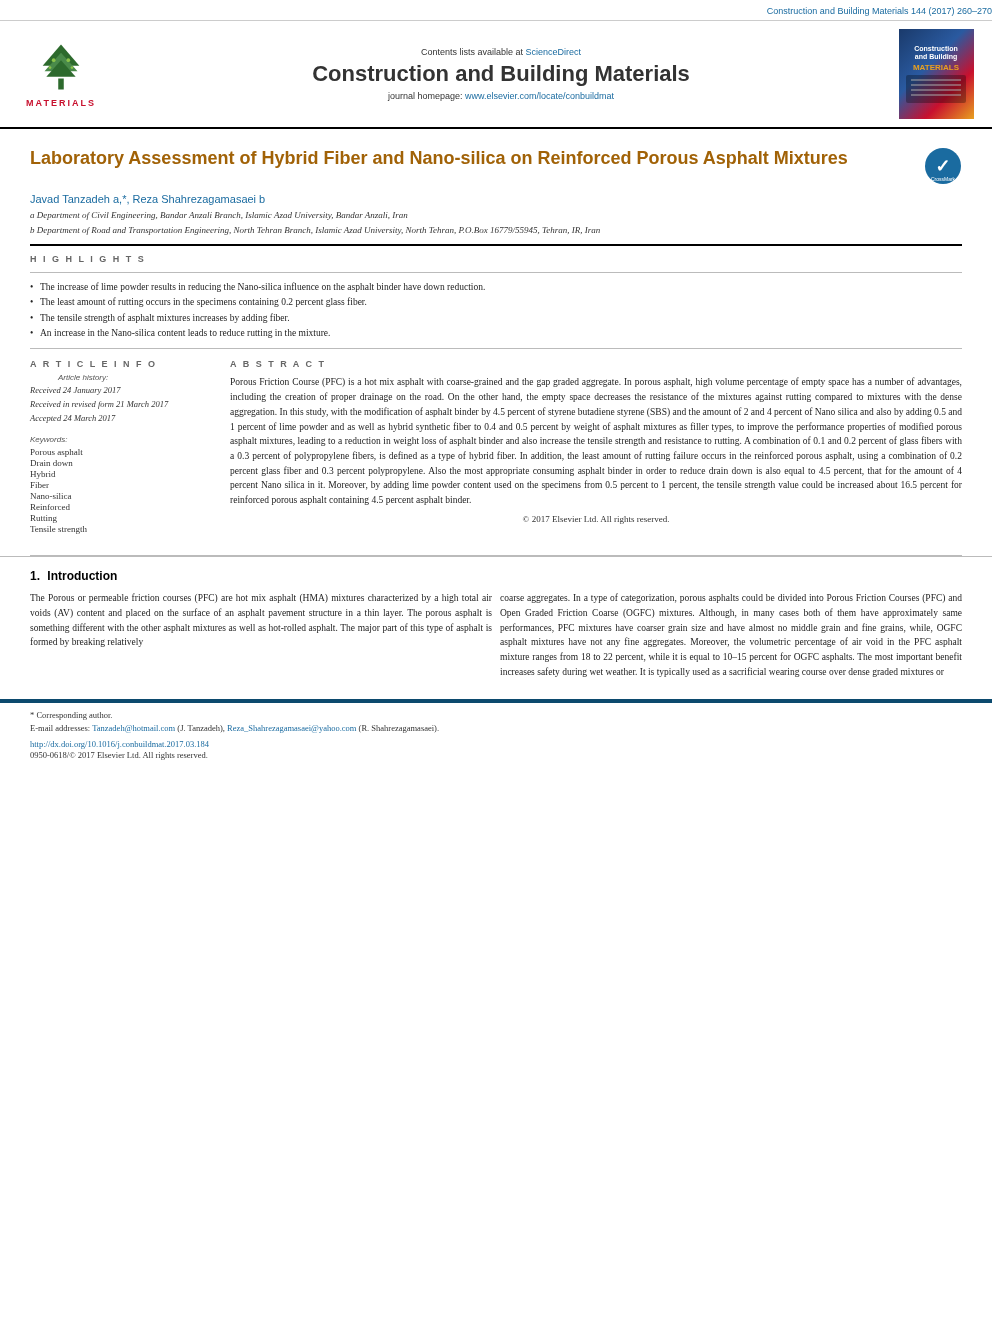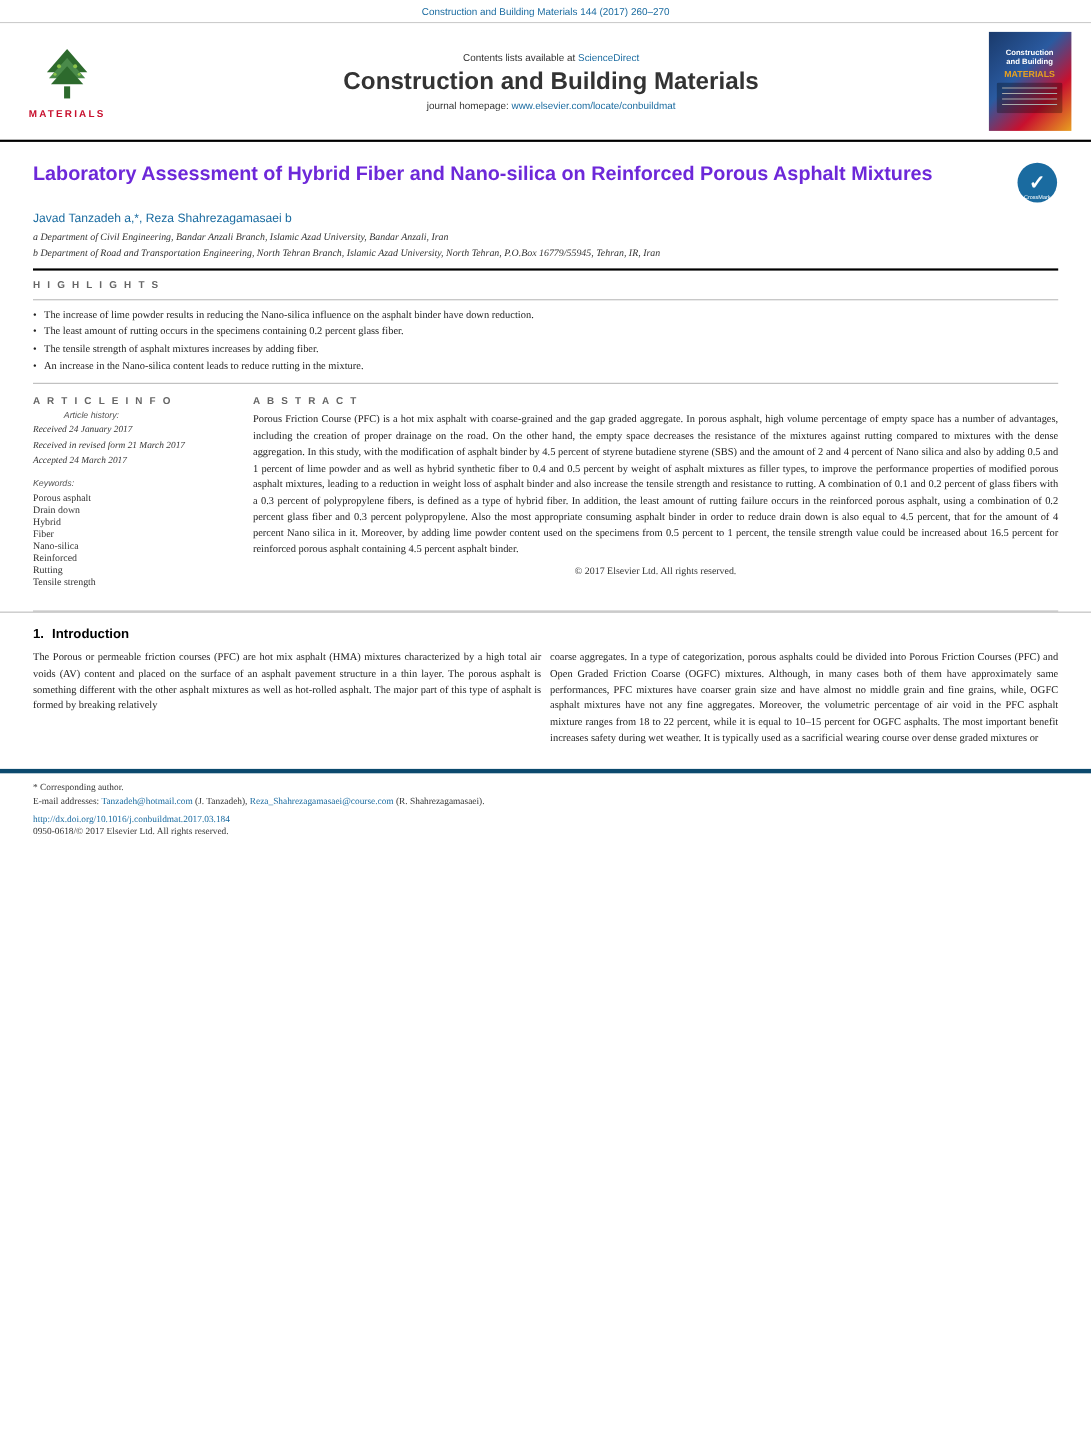--- a/index.html
+++ b/index.html
@@ -14,21 +14,21 @@
 
     .page {
       width: 992px;
       min-height: 1323px;
       background: #fff;
       padding: 0;
     }
 
     
     .journal-top-bar {
-      text-align: center;
+      text-align: right;
       padding: 6px 0 4px 0;
       border-bottom: 1px solid #ccc;
       color: #1a6ba0;
       font-size: 9px;
       font-family: Arial, sans-serif;
     }
 
     
     .journal-header {
       display: flex;
@@ -136,21 +136,21 @@
     .article-title-row {
       display: flex;
       align-items: flex-start;
       margin-bottom: 8px;
     }
 
     .article-title {
       font-size: 18px;
       font-family: Arial, sans-serif;
       font-weight: bold;
-      color: #6d28d9;
+      color: #a16207;
       flex: 1;
       line-height: 1.3;
     }
 
     .crossmark-icon {
       width: 38px;
       height: 38px;
       margin-left: 12px;
       flex-shrink: 0;
     }
@@ -489,21 +489,21 @@
       </div>
     </div>
   </div>
 
   <div class="footnote-area">
     <div class="footnote-text">* Corresponding author.</div>
     <div class="footnote-text">
       <span>E-mail addresses:</span>
       <span class="footnote-link">Tanzadeh@hotmail.com</span>
       <span>(J. Tanzadeh),</span>
-      <span class="footnote-link">Reza_Shahrezagamasaei@course.com</span>
+      <span class="footnote-link">Reza_Shahrezagamasaei@yahoo.com</span>
       <span>(R. Shahrezagamasaei).</span>
     </div>
   </div>
 
   <div class="bottom-bar">
     <div class="footnote-link">http://dx.doi.org/10.1016/j.conbuildmat.2017.03.184</div>
     <div class="footnote-text">0950-0618/© 2017 Elsevier Ltd. All rights reserved.</div>
   </div>
 
 </div>

